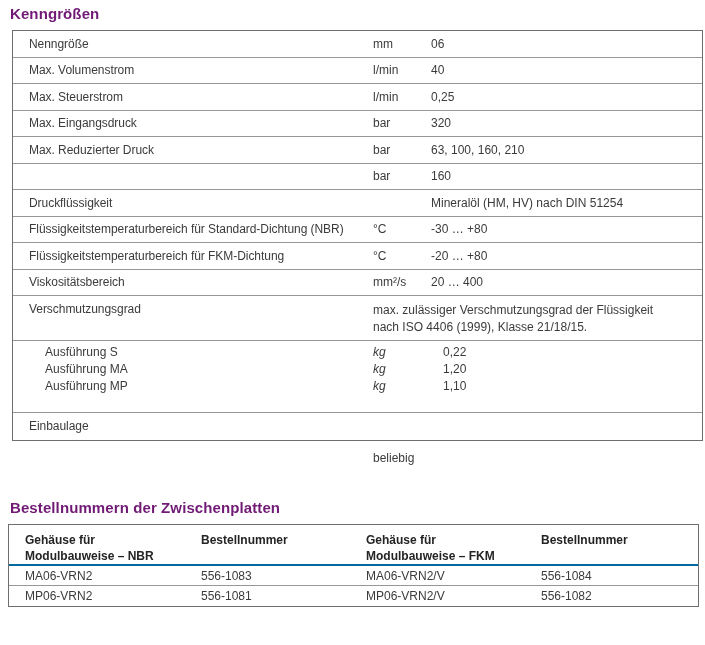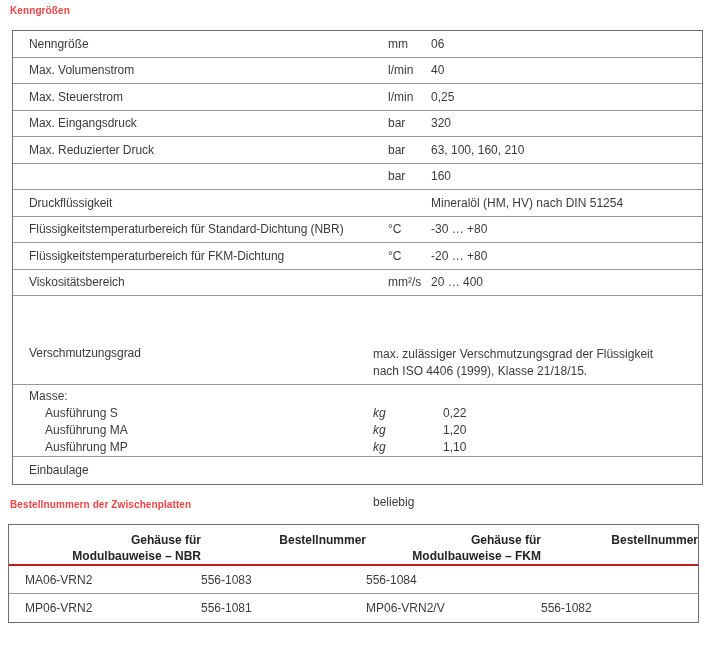--- a/index.html
+++ b/index.html
@@ -7,43 +7,43 @@
   body {
     width: 705px; height: 645px;
     font-family: "Liberation Sans", sans-serif;
     color: #3b3b3b;
     -webkit-font-smoothing: antialiased;
   }
   .page { position: relative; width: 705px; height: 645px; background: #fff; overflow: hidden; }
 
   .sec-title {
     position: absolute; left: 10px;
-    font-size: 10px; font-weight: bold; color: #ef4444;
+    font-size: 15px; font-weight: bold; color: #701a75;
     letter-spacing: 0.1px;
     font-family: "Liberation Sans", sans-serif;
   }
   #kenn-title { top: 5px; }
   #best-title { top: 499px; }
 
   
   .t1 {
     position: absolute; left: 12px; top: 30px; width: 691px;
     border: 1px solid #6e6e6e;
     background: #fff;
     font-size: 12px;
   }
   .t1row { position: relative; height: 26.5px; border-bottom: 1px solid #979797; }
-  .t1row.tall  { height: 45px; margin-top: 44px; }
+  .t1row.tall  { height: 45px; }
   .t1row.masse { height: 72px; }
   .t1row.last  { border-bottom: none; }
   .t1 .lbl {
     position: absolute; left: 16px; top: 50%; transform: translateY(-50%);
     white-space: nowrap; letter-spacing: -0.05px;
   }
-  .t1 .unit { position: absolute; left: 360px; top: 50%; transform: translateY(-50%); white-space: nowrap; margin-left: 15px; }
+  .t1 .unit { position: absolute; left: 360px; top: 50%; transform: translateY(-50%); white-space: nowrap; }
   .t1 .val  { position: absolute; left: 418px; top: 50%; transform: translateY(-50%); white-space: nowrap; }
   
   .t1row.tall .lbl { top: 6px; transform: none; }
   .t1 .val-span {
     position: absolute; left: 360px; top: 6px;
     width: 326px; white-space: pre-line; line-height: 16.5px;
   }
   .t1row.last .val-span { top: 50%; transform: translateY(-50%); margin-top: 32px; }
   
   .t1row.masse { padding-top: 4px; }
@@ -51,22 +51,22 @@
   .masse-line .m-lbl  { position: absolute; left: 16px; white-space: nowrap; }
   .masse-line .m-lbl.ind { left: 32px; }
   .masse-line .m-unit { position: absolute; left: 360px; font-style: italic; }
   .masse-line .m-val  { position: absolute; left: 418px; margin-left: 12px; }
 
   
   .t2 {
     position: absolute; left: 8px; top: 524px; width: 691px;
     border: 1px solid #6e6e6e; background: #fff; font-size: 12px;
   }
-  .t2 .hrow { display: flex; height: 41px; border-bottom: 2px solid #b91c1c; text-align: right; }
-  .t2 .drow { display: flex; align-items: center; height: 28px; border-bottom: 1px solid #979797; }
+  .t2 .hrow { display: flex; height: 41px; border-bottom: 2px solid #0369a1; }
+  .t2 .drow { display: flex; align-items: center; height: 20px; border-bottom: 1px solid #979797; }
   .t2 .drow.last { border-bottom: none; }
   .t2 .c { flex: none; }
   .t2 .c1 { width: 192px; padding-left: 16px; }
   .t2 .c2 { width: 165px; }
   .t2 .c3 { width: 175px; }
   .t2 .c4 { flex: 1; }
   .t2 .hrow .c {
     font-weight: bold; color: #242424;
     padding-top: 7px; white-space: pre-line; line-height: 16px;
   }
@@ -139,23 +139,20 @@
     </div>
 
     <div class="t1row tall">
       <span class="lbl">Verschmutzungsgrad</span>
       <span class="val-span">max. zulässiger Verschmutzungsgrad der Flüssigkeit
 nach ISO 4406 (1999), Klasse 21/18/15.</span>
     </div>
 
     <div class="t1row masse">
       <div class="masse-line">
-        <span class="m-lbl">Masse:</span>
-      </div>
-      <div class="masse-line">
         <span class="m-lbl ind">Ausführung S</span>
         <span class="m-unit">kg</span>
         <span class="m-val">0,22</span>
       </div>
       <div class="masse-line">
         <span class="m-lbl ind">Ausführung MA</span>
         <span class="m-unit">kg</span>
         <span class="m-val">1,20</span>
       </div>
       <div class="masse-line">
@@ -179,20 +176,21 @@
       <span class="c c1">Gehäuse für
 Modulbauweise – NBR</span>
       <span class="c c2">Bestellnummer</span>
       <span class="c c3">Gehäuse für
 Modulbauweise – FKM</span>
       <span class="c c4">Bestellnummer</span>
     </div>
     <div class="drow">
       <span class="c c1">MA06-VRN2</span>
       <span class="c c2">556-1083</span>
+      <span class="c c3">MA06-VRN2/V</span>
       <span class="c c4">556-1084</span>
     </div>
     <div class="drow last">
       <span class="c c1">MP06-VRN2</span>
       <span class="c c2">556-1081</span>
       <span class="c c3">MP06-VRN2/V</span>
       <span class="c c4">556-1082</span>
     </div>
   </div>
 

